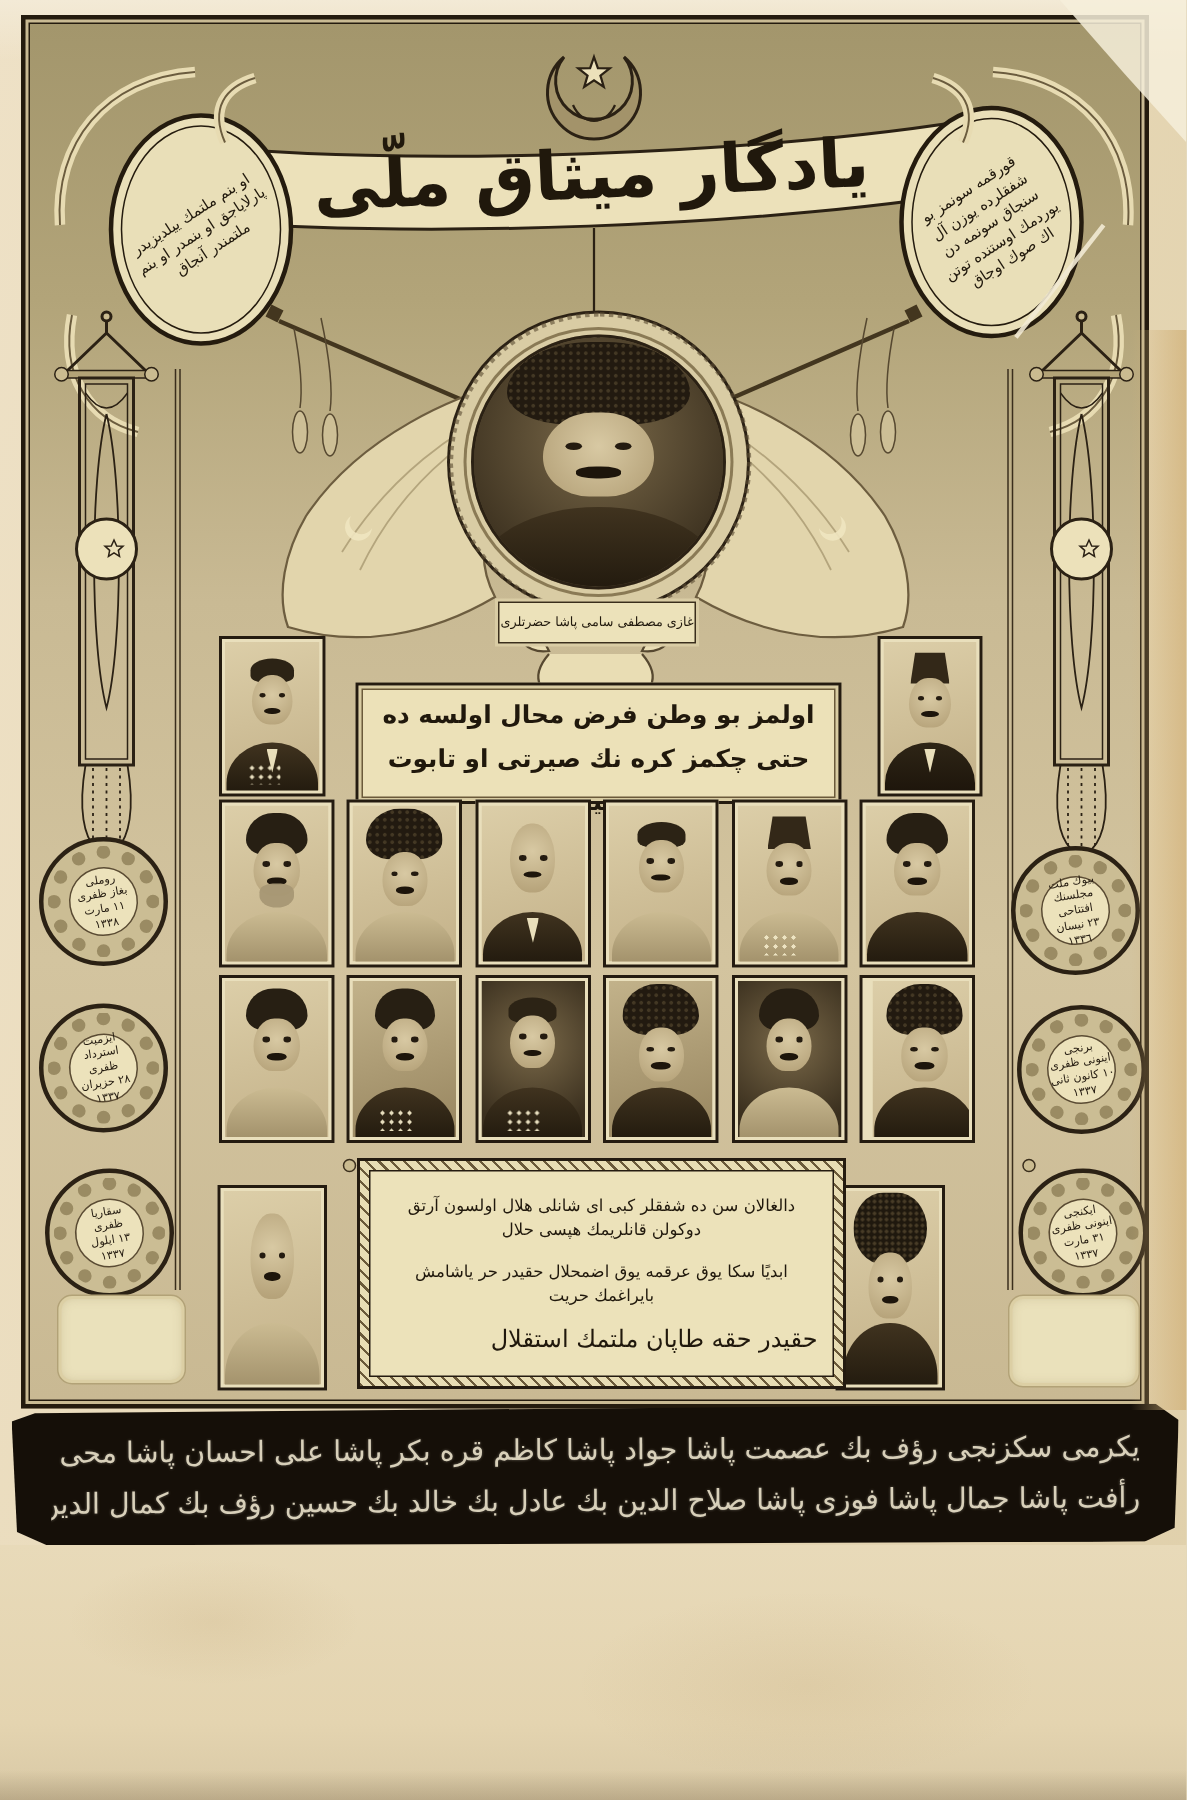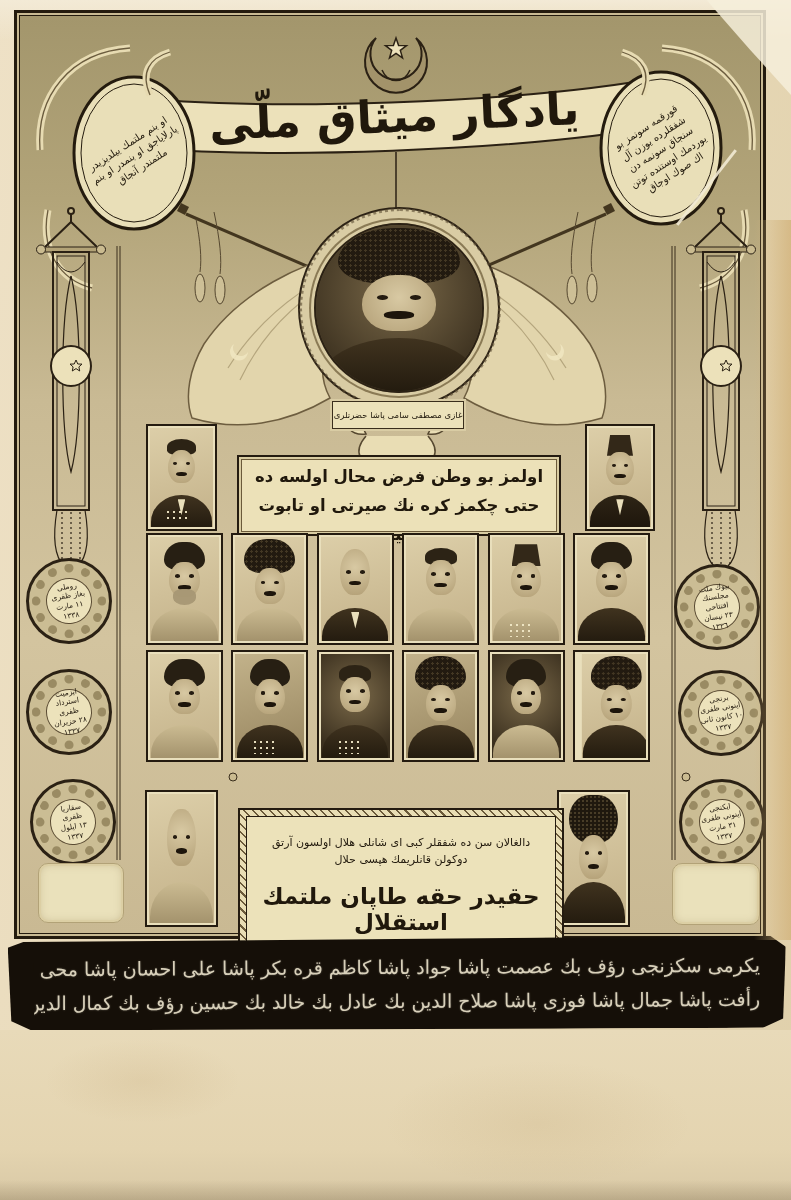--- a/index.html
+++ b/index.html
@@ -33,26 +33,26 @@
     text-align:center;transform:rotate(-2.5deg);font-weight:bold;}
   .oval-text{width:102px;height:106px;font-size:10px;line-height:1.35;text-align:center;
     display:flex;align-items:center;justify-content:center;}
   .oval-left{left:84px;top:102px;transform:rotate(-33deg);}
   .oval-right{left:610px;top:97px;transform:rotate(-33deg);}
   .cartouche{left:332px;top:401px;width:130px;height:26px;background:#ece2ba;border:1px solid #3a2e1c;
     font-size:8.5px;display:flex;align-items:center;justify-content:center;box-shadow:0 0 0 2px #d9cca4;}
   .couplet{left:237px;top:455px;width:320px;height:77px;background:#ece1b8;border:2px solid #241b10;
     box-shadow:inset 0 0 0 2px #d9cca2, inset 0 0 0 3px #6b5a3a;}
   .couplet .t{position:absolute;inset:6px 12px;font-size:16.5px;line-height:1.75;text-align:center;font-weight:bold;}
-  .anthem{left:238px;top:808px;width:322px;height:150px;border:2px solid #241b10;
+  .anthem{left:238px;top:772px;width:322px;height:150px;border:2px solid #241b10;
     background:repeating-linear-gradient(45deg,#6b5a3a 0 1.5px,#e8ddb4 1.5px 6px);}
   .anthem .inner{position:absolute;inset:6px;background:#ece2ba;border:1px solid #241b10;
     display:flex;flex-direction:column;justify-content:space-evenly;padding:4px 10px;box-sizing:border-box;}
   .anthem .l-sm{font-size:11px;text-align:center;line-height:1.5;}
-  .anthem .l-lg{font-size:23px;font-weight:bold;text-align:center;letter-spacing:1px;}
+  .anthem .l-lg{font-size:16px;font-weight:normal;letter-spacing:1px;}
   .blank-cart{background:#eae1bb;border:1px solid #b2a277;border-radius:10px;
     box-shadow:inset 0 0 0 2px #dccfa4, inset 0 0 8px rgba(140,120,80,.35);}
   .bc-left{left:38px;top:863px;width:84px;height:58px;}
   .bc-right{left:672px;top:863px;width:86px;height:60px;}
   
   .strip{left:8px;top:938px;width:778px;height:92px;background:#150f08;transform:rotate(-.35deg);
     clip-path:polygon(0% 8%,2% 2%,98% 0%,100% 12%,99.6% 90%,97% 100%,3% 98%,.4% 88%);
     color:#d8d0ba;display:flex;flex-direction:column;justify-content:center;gap:4px;padding:4px 26px;box-sizing:border-box;}
   .strip .line{direction:rtl;font-size:19px;line-height:1.6;white-space:nowrap;overflow:hidden;text-align:center;
     text-shadow:0 0 2px rgba(255,250,230,.35);}
@@ -478,20 +478,21 @@
       <div class="dots"></div>
       <div class="core arabic" dir="rtl">ايكنجى
 اينونى ظفرى
 ٣١ مارت ١٣٣٧</div>
     </div>
   </div>
 
 <div class="abs anthem">
   <div class="inner arabic" dir="rtl">
     <div class="l-sm">دالغالان سن ده شفقلر كبى اى شانلى هلال اولسون آرتق دوكولن قانلريمك هپسى حلال</div>
+    <div class="l-sm">ابديًا سكا يوق عرقمه يوق اضمحلال حقيدر حر ياشامش بايراغمك حريت</div>
     <div class="l-lg">حقيدر حقه طاپان ملتمك استقلال</div>
   </div>
 </div>
 
 <div class="abs blank-cart bc-left"></div>
 <div class="abs blank-cart bc-right"></div>
 
 <div class="abs strip">
   <div class="line">يكرمى سكزنجى رؤف بك عصمت پاشا جواد پاشا كاظم قره بكر پاشا على احسان پاشا محى الدين پاشا نورالدين پاشا</div>
   <div class="line">رأفت پاشا جمال پاشا فوزى پاشا صلاح الدين بك عادل بك خالد بك حسين رؤف بك كمال الدين سامى پاشا شهيد نظمى بك</div>

